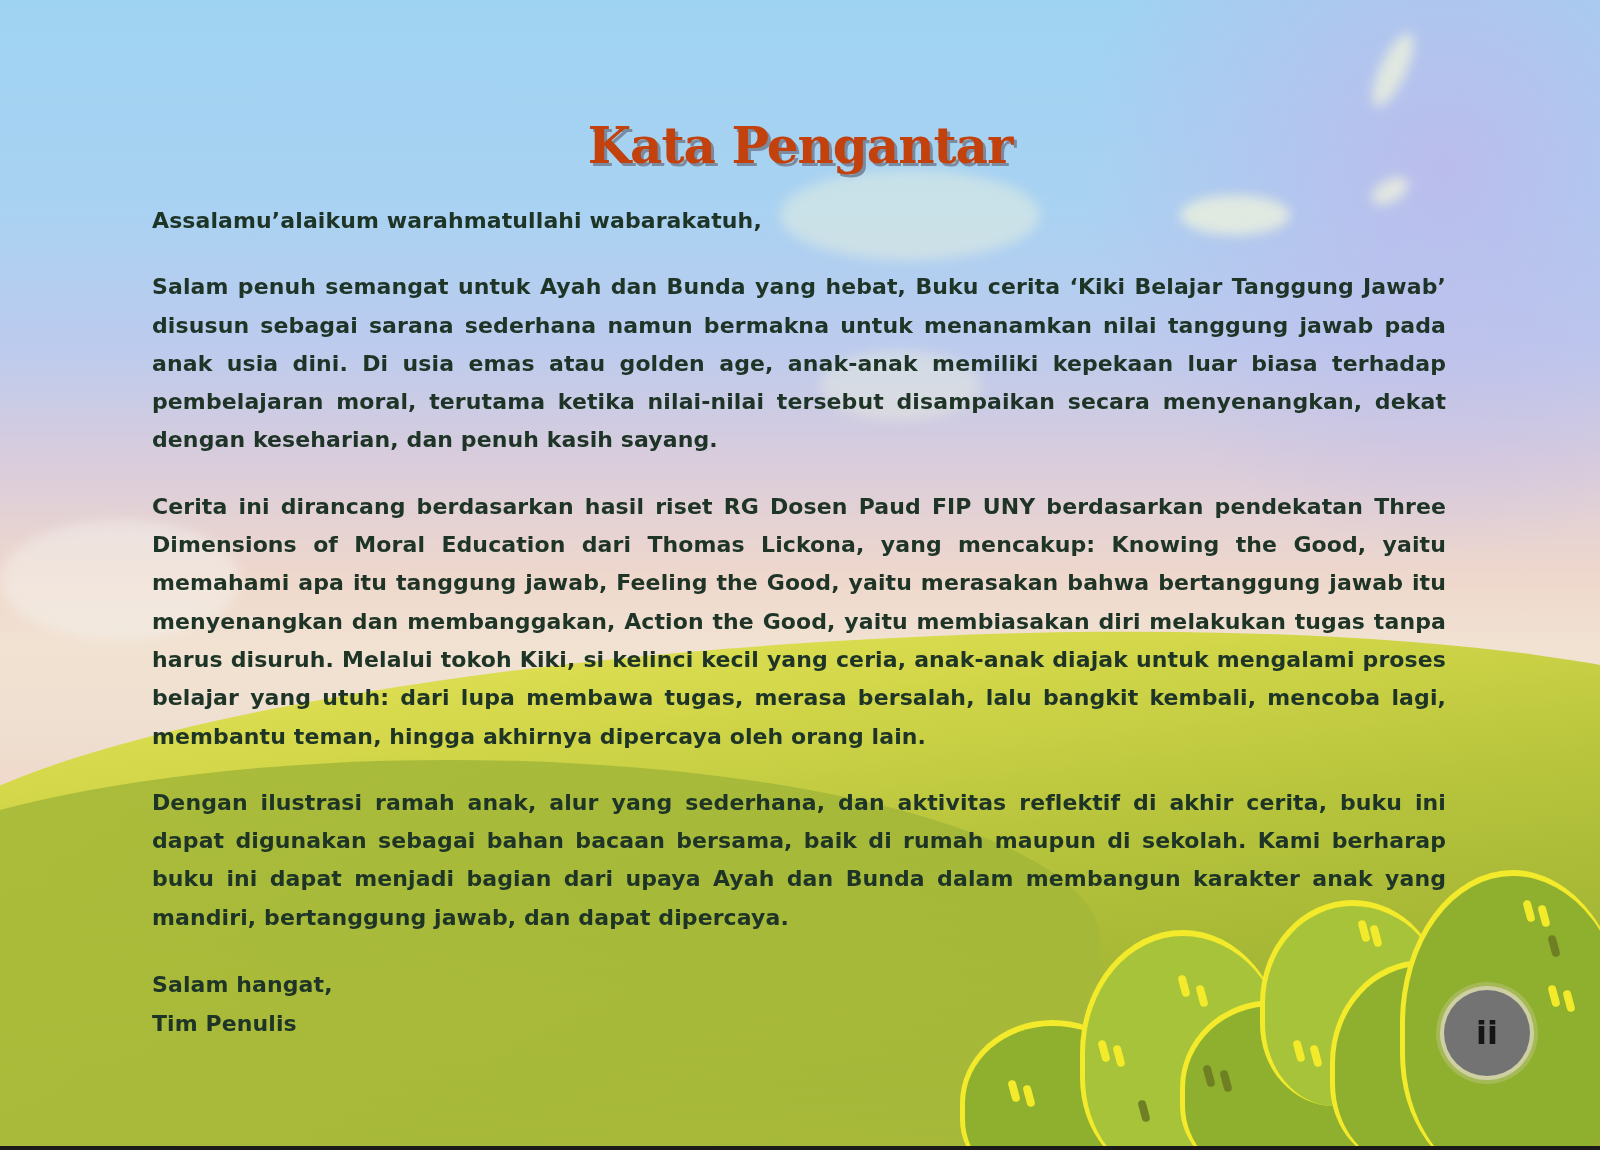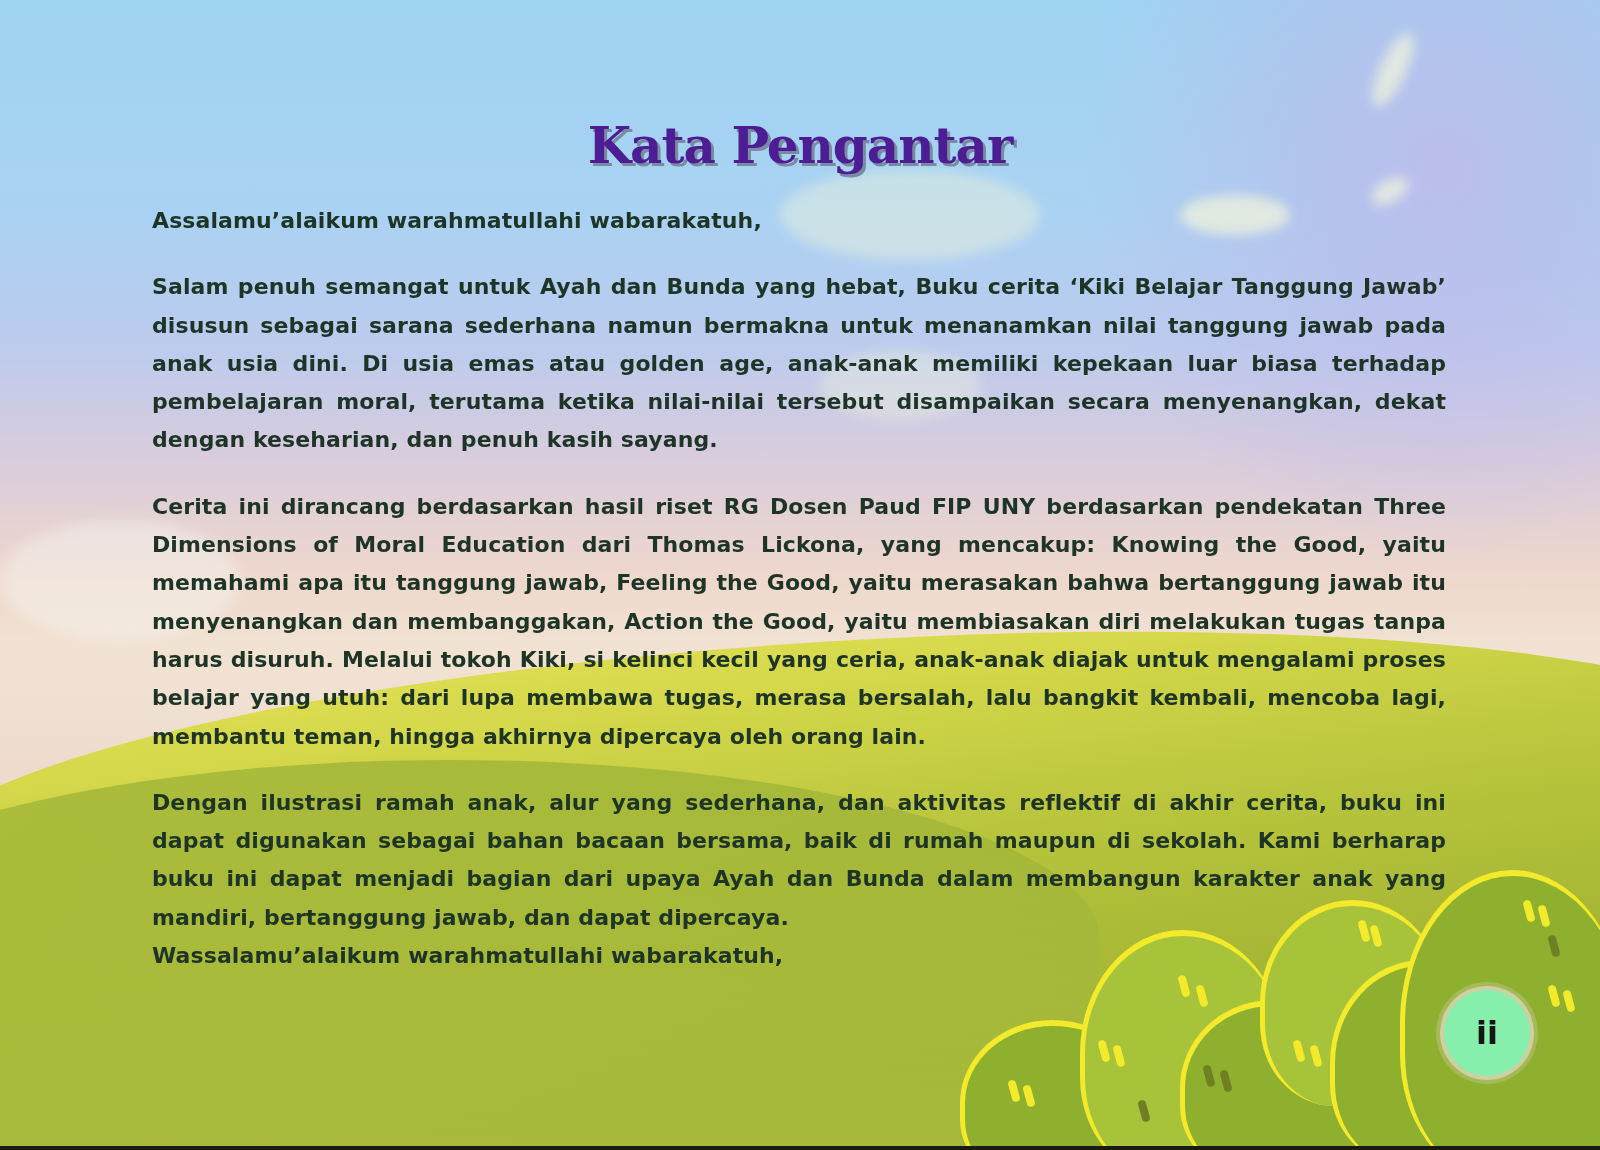--- a/index.html
+++ b/index.html
@@ -50,37 +50,37 @@
     background: #f2ea2a; transform: rotate(-15deg);
   }
   .dash.dark { background: #6e7f24; }
   .bottom-bar {
     position: absolute; left: 0; right: 0; bottom: 0; height: 4px; background: #1a1a1a;
   }
 
   .title {
     position: absolute; left: 0; right: 0; top: 82px; text-align: center;
     font-family: "DejaVu Serif", serif; font-weight: bold; font-size: 50px;
-    color: #4c1d95; letter-spacing: -1px;
+    color: #c2410c; letter-spacing: -1px;
     text-shadow: 3px 3px 0 #7a8aa0;
   }
   .content {
     position: absolute; left: 152px; top: 172px; width: 1294px;
     font-family: "DejaVu Sans", sans-serif; font-size: 22px; line-height: 38.3px;
     color: #1d3426; font-weight: bold; letter-spacing: 0.1px;
   }
   .content p { margin: 0 0 28px 0; text-align: justify; }
   .content p.greet { margin-bottom: 28px; margin-top: 30px; }
   .content p.tight { margin-bottom: 0; }
   .signoff { margin-top: 28px; }
   .signoff div { line-height: 39px; }
 
   .page-badge {
     position: absolute; left: 1444px; top: 990px; width: 86px; height: 86px;
-    border-radius: 50%; background: #86efac;
+    border-radius: 50%; background: #737373;
     box-shadow: 0 0 0 4px rgba(233,221,211,0.6), 0 0 0 8px rgba(233,221,211,0.25);
     display: flex; align-items: center; justify-content: center;
     font-family: "DejaVu Sans", sans-serif; font-weight: bold; font-size: 32px; color: #151515;
   }
 </style>
 </head>
 <body>
 
 <div class="page">
   <div class="sky-purple"></div>
@@ -124,16 +124,19 @@
   <div class="bottom-bar"></div>
 </div>
 
 <h1 class="title">Kata Pengantar</h1>
 
 <div class="content">
   <p class="greet">Assalamu’alaikum warahmatullahi wabarakatuh,</p>
   <p>Salam penuh semangat untuk Ayah dan Bunda yang hebat, Buku cerita ‘Kiki Belajar Tanggung Jawab’ disusun sebagai sarana sederhana namun bermakna untuk menanamkan nilai tanggung jawab pada anak usia dini. Di usia emas atau golden age, anak-anak memiliki kepekaan luar biasa terhadap pembelajaran moral, terutama ketika nilai-nilai tersebut disampaikan secara menyenangkan, dekat dengan keseharian, dan penuh kasih sayang.</p>
   <p>Cerita ini dirancang berdasarkan hasil riset RG Dosen Paud FIP UNY berdasarkan pendekatan Three Dimensions of Moral Education dari Thomas Lickona, yang mencakup: Knowing the Good, yaitu memahami apa itu tanggung jawab, Feeling the Good, yaitu merasakan bahwa bertanggung jawab itu menyenangkan dan membanggakan, Action the Good, yaitu membiasakan diri melakukan tugas tanpa harus disuruh. Melalui tokoh Kiki, si kelinci kecil yang ceria, anak-anak diajak untuk mengalami proses belajar yang utuh: dari lupa membawa tugas, merasa bersalah, lalu bangkit kembali, mencoba lagi, membantu teman, hingga akhirnya dipercaya oleh orang lain.</p>
   <p class="tight">Dengan ilustrasi ramah anak, alur yang sederhana, dan aktivitas reflektif di akhir cerita, buku ini dapat digunakan sebagai bahan bacaan bersama, baik di rumah maupun di sekolah. Kami berharap buku ini dapat menjadi bagian dari upaya Ayah dan Bunda dalam membangun karakter anak yang mandiri, bertanggung jawab, dan dapat dipercaya.</p>
-  <p class="tight">Wassalamu’alaikum warahmatullahi wabarakatuh,</p>
+  <div class="signoff">
+    <div>Salam hangat,</div>
+    <div>Tim Penulis</div>
+  </div>
 </div>
 
 <div class="page-badge">ii</div>
 
 </body></html>

